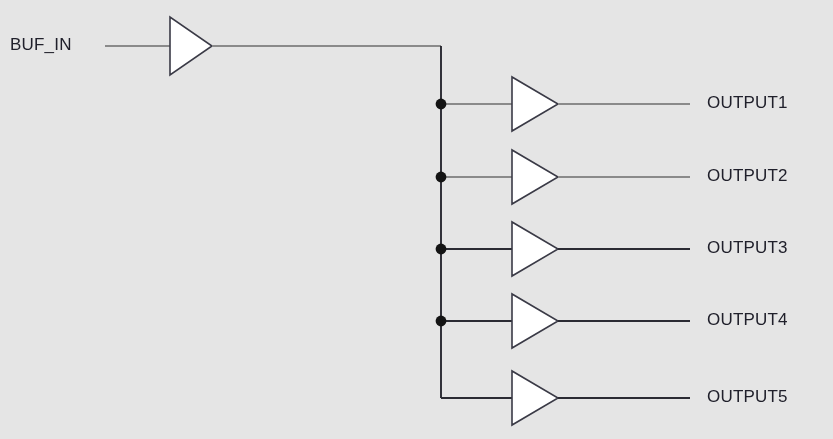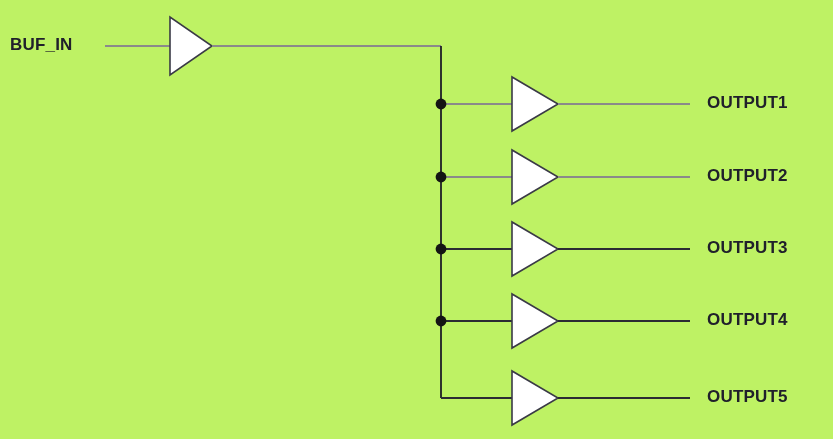--- a/index.html
+++ b/index.html
@@ -8,23 +8,22 @@
     padding: 0;
     background: #ffffff;
   }
   body {
     font-family: "Liberation Sans", sans-serif;
   }
   #schematic-root {
     position: relative;
     width: 833px;
     height: 439px;
-    background: #bef264;
+    background: #e5e5e5;
     overflow: hidden;
-    font-weight: bold;
   }
   #schematic-svg {
     position: absolute;
     top: 0;
     left: 0;
     width: 833px;
     height: 439px;
     display: block;
   }
   .net-label {

